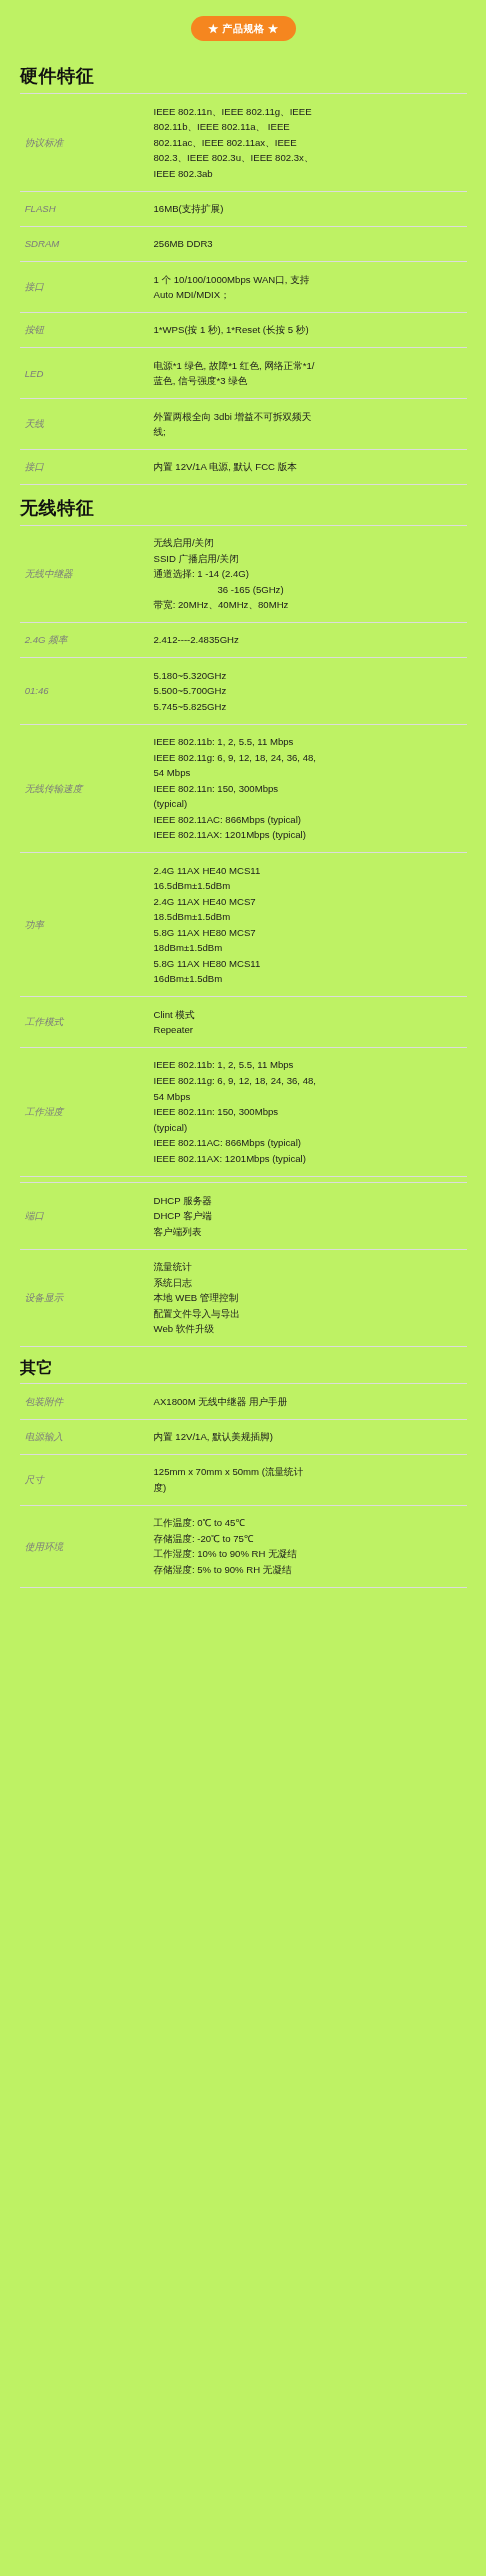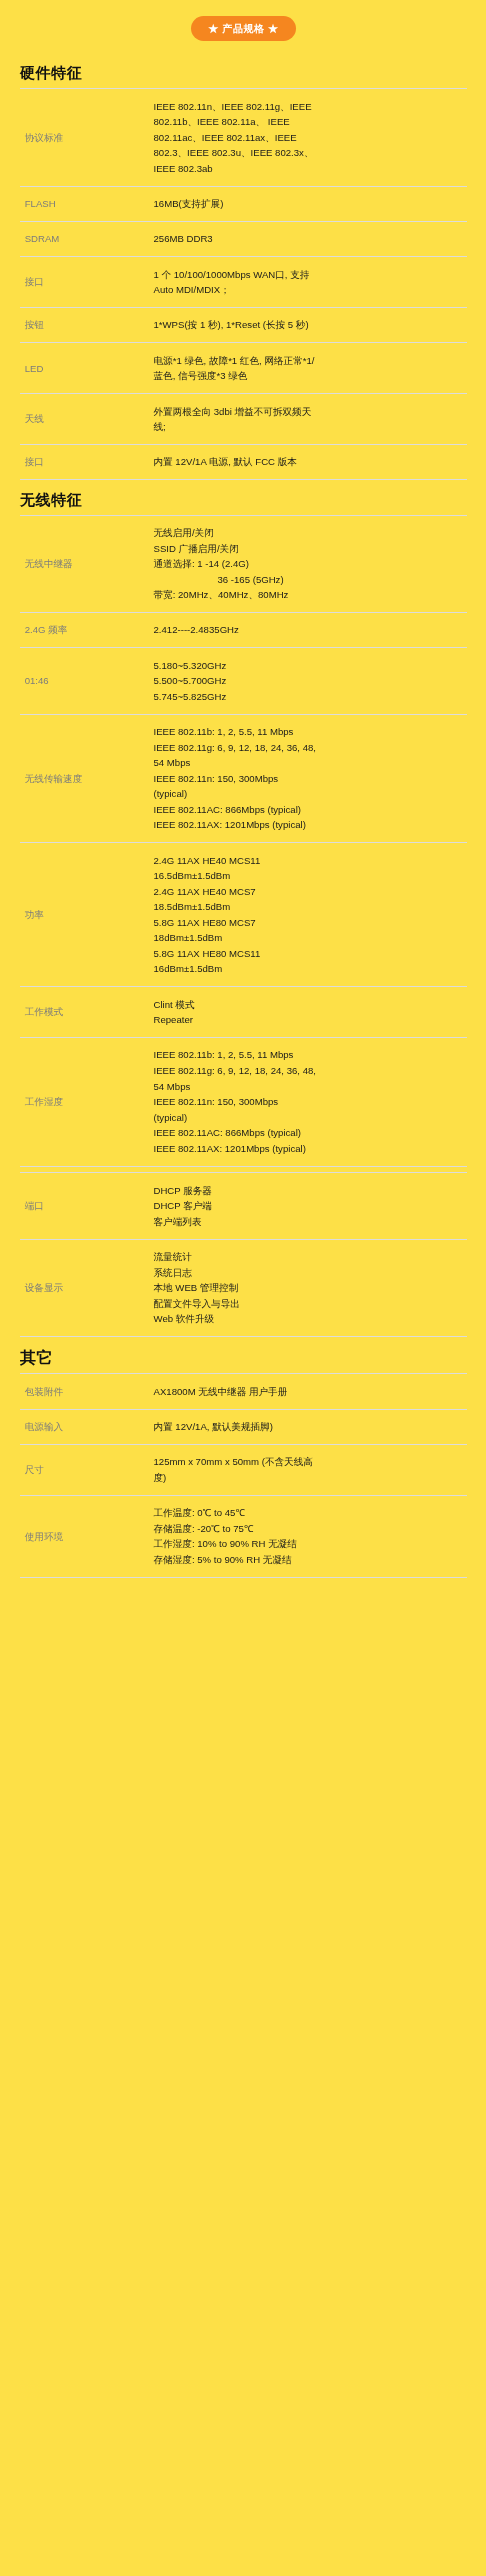--- a/index.html
+++ b/index.html
@@ -10,41 +10,41 @@
   }
   body {
     width: 487px;
     font-family: "Liberation Sans", sans-serif;
     color: #222222;
   }
   .page {
     width: 487px;
     min-height: 2576px;
     padding: 0 0 23.4px 0;
-    background: #fde047;
+    background: #bef264;
   }
   
   .badge-wrap {
     display: flex;
     justify-content: center;
     padding: 16.4px 0 13px 0;
   }
   .badge {
     background: #f5861f;
     color: #ffffff;
     border-radius: 584px;
     font-size: 10px;
     font-weight: bold;
     padding: 5.3px 17.5px;
     letter-spacing: 0.6px;
     white-space: nowrap;
   }
   
   .section-title {
-    font-size: 15px;
+    font-size: 18px;
     font-weight: bold;
     color: #111111;
     margin: 10.5px 0 4.7px 0;
     padding: 0 20px;
     letter-spacing: 0.6px;
   }
   .section-title.small {
     font-size: 16px;
   }
   
@@ -58,20 +58,21 @@
     border-bottom: 0.6px solid #dcdcdc;
     padding: 9.4px 4.7px 9.4px 0;
     vertical-align: middle;
     font-size: 9.6px;
     line-height: 1.62;
   }
   table.spec td.k {
     width: 123px;
     color: #7c7c7c;
     padding-left: 4.7px;
+    font-style: italic;
   }
   table.spec td.v {
     color: #1a1a1a;
     padding-left: 10.5px;
   }
   table.spec tr:first-child td {
     border-top: 0.6px solid #dcdcdc;
   }
   .v-line { display: block; }
   .indent { display: block; padding-left: 64px; }
@@ -254,21 +255,21 @@
       </tr>
       <tr>
         <td class="k">电源输入</td>
         <td class="v">
           <span class="v-line">内置   12V/1A, 默认美规插脚)</span>
         </td>
       </tr>
       <tr>
         <td class="k">尺寸</td>
         <td class="v">
-          <span class="v-line">125mm x 70mm x 50mm (不含天线高</span>
+          <span class="v-line">125mm x 70mm x 50mm (流量统计</span>
           <span class="v-line">度)</span>
         </td>
       </tr>
       <tr>
         <td class="k">使用环境</td>
         <td class="v">
           <span class="v-line">工作温度: 0℃   to 45℃</span>
           <span class="v-line">存储温度: -20℃   to 75℃</span>
           <span class="v-line">工作湿度: 10% to 90% RH  无凝结</span>
           <span class="v-line">存储湿度: 5% to 90% RH 无凝结</span>

